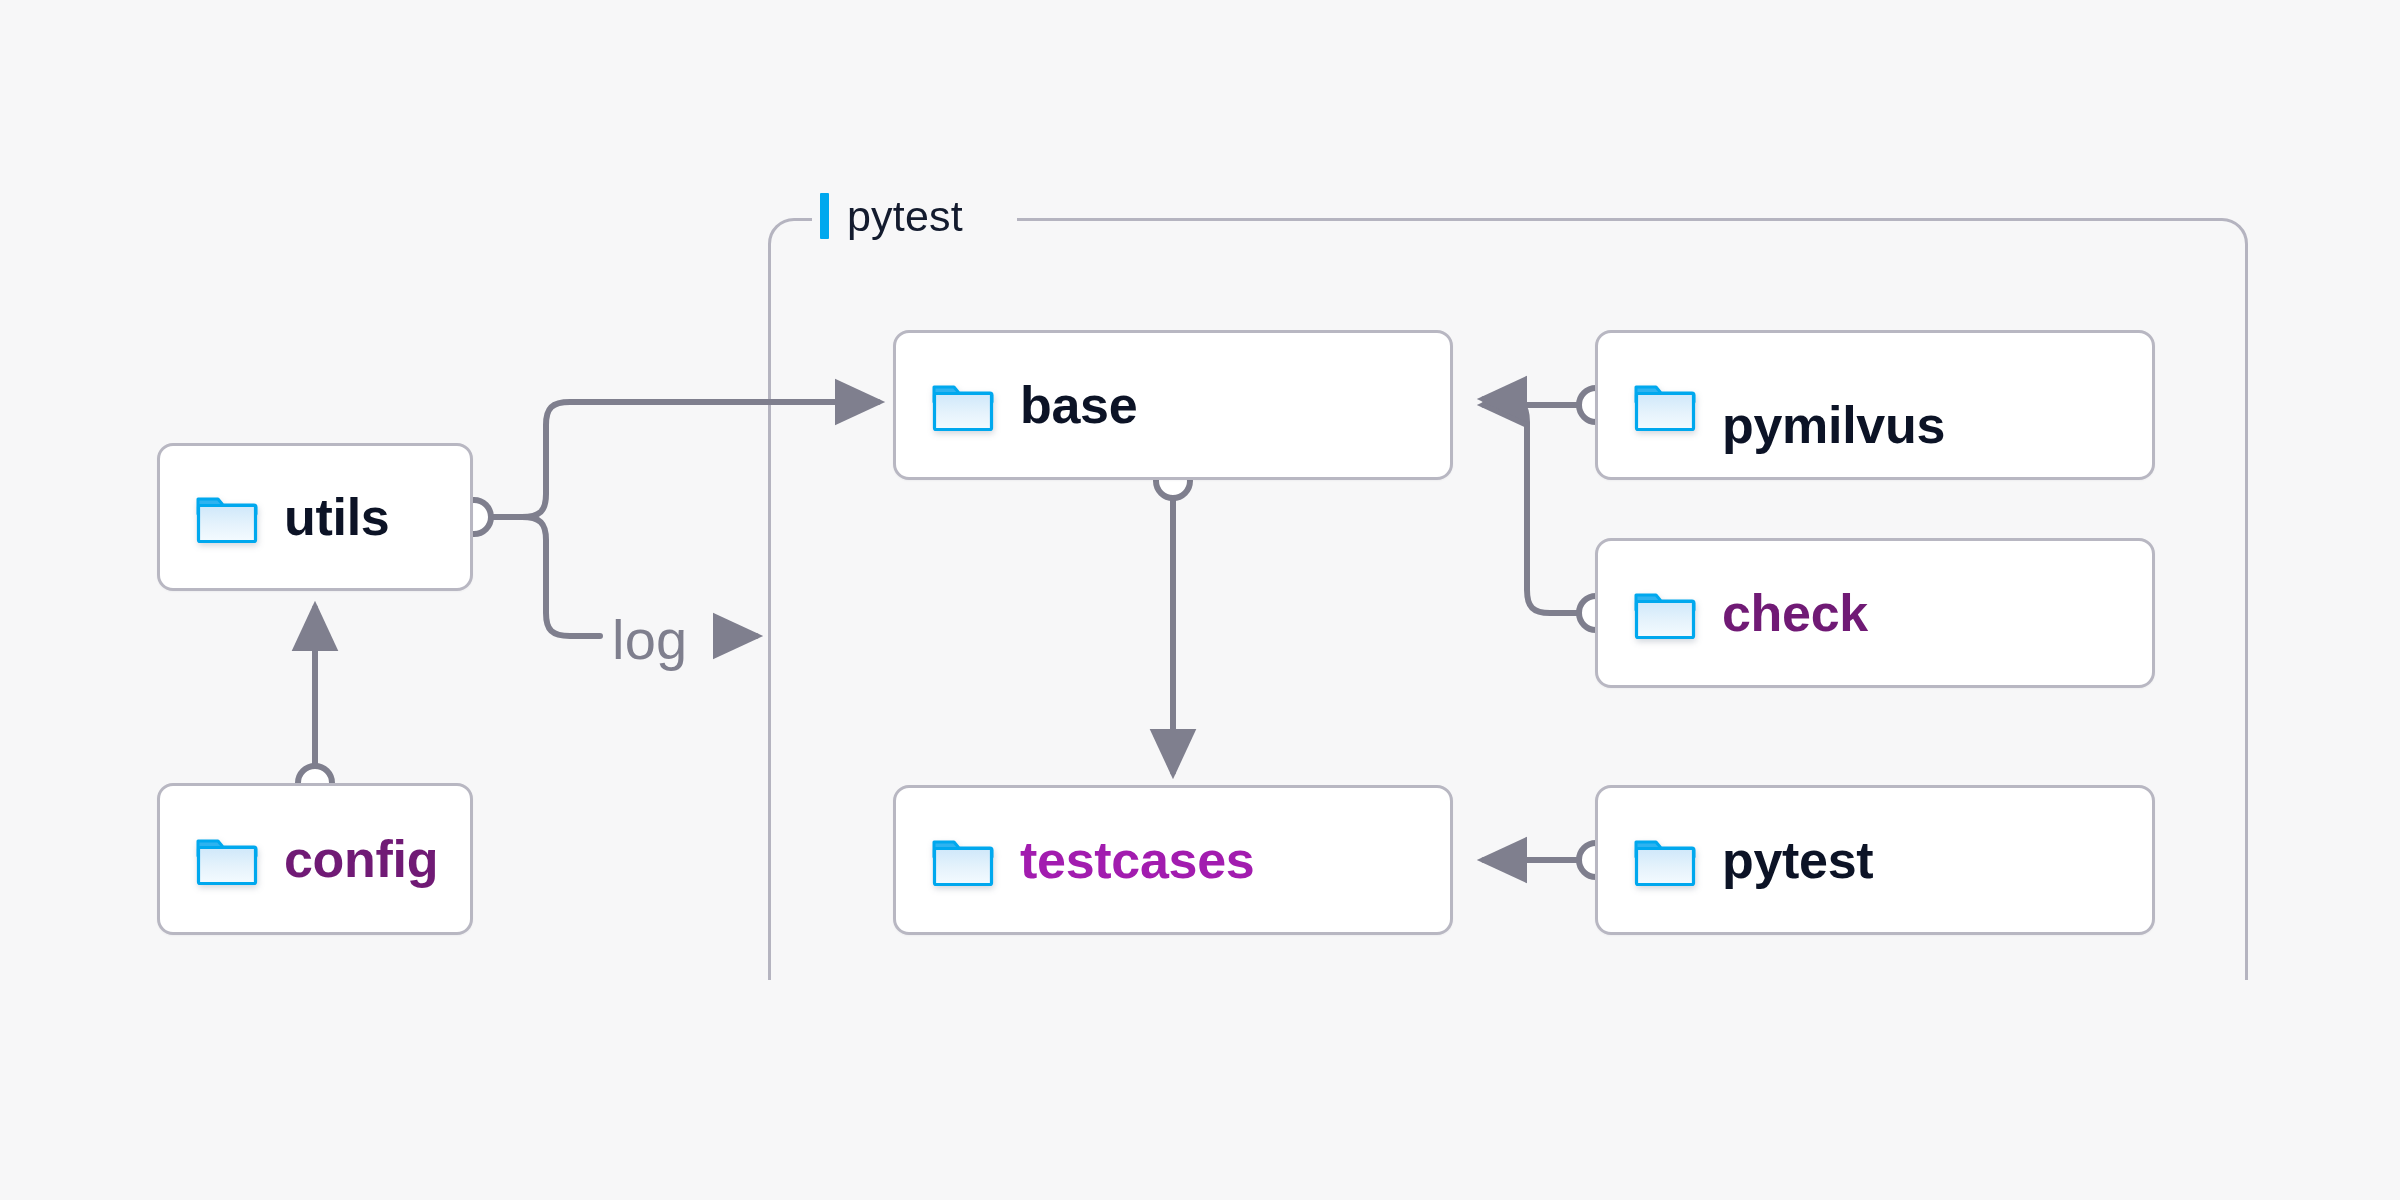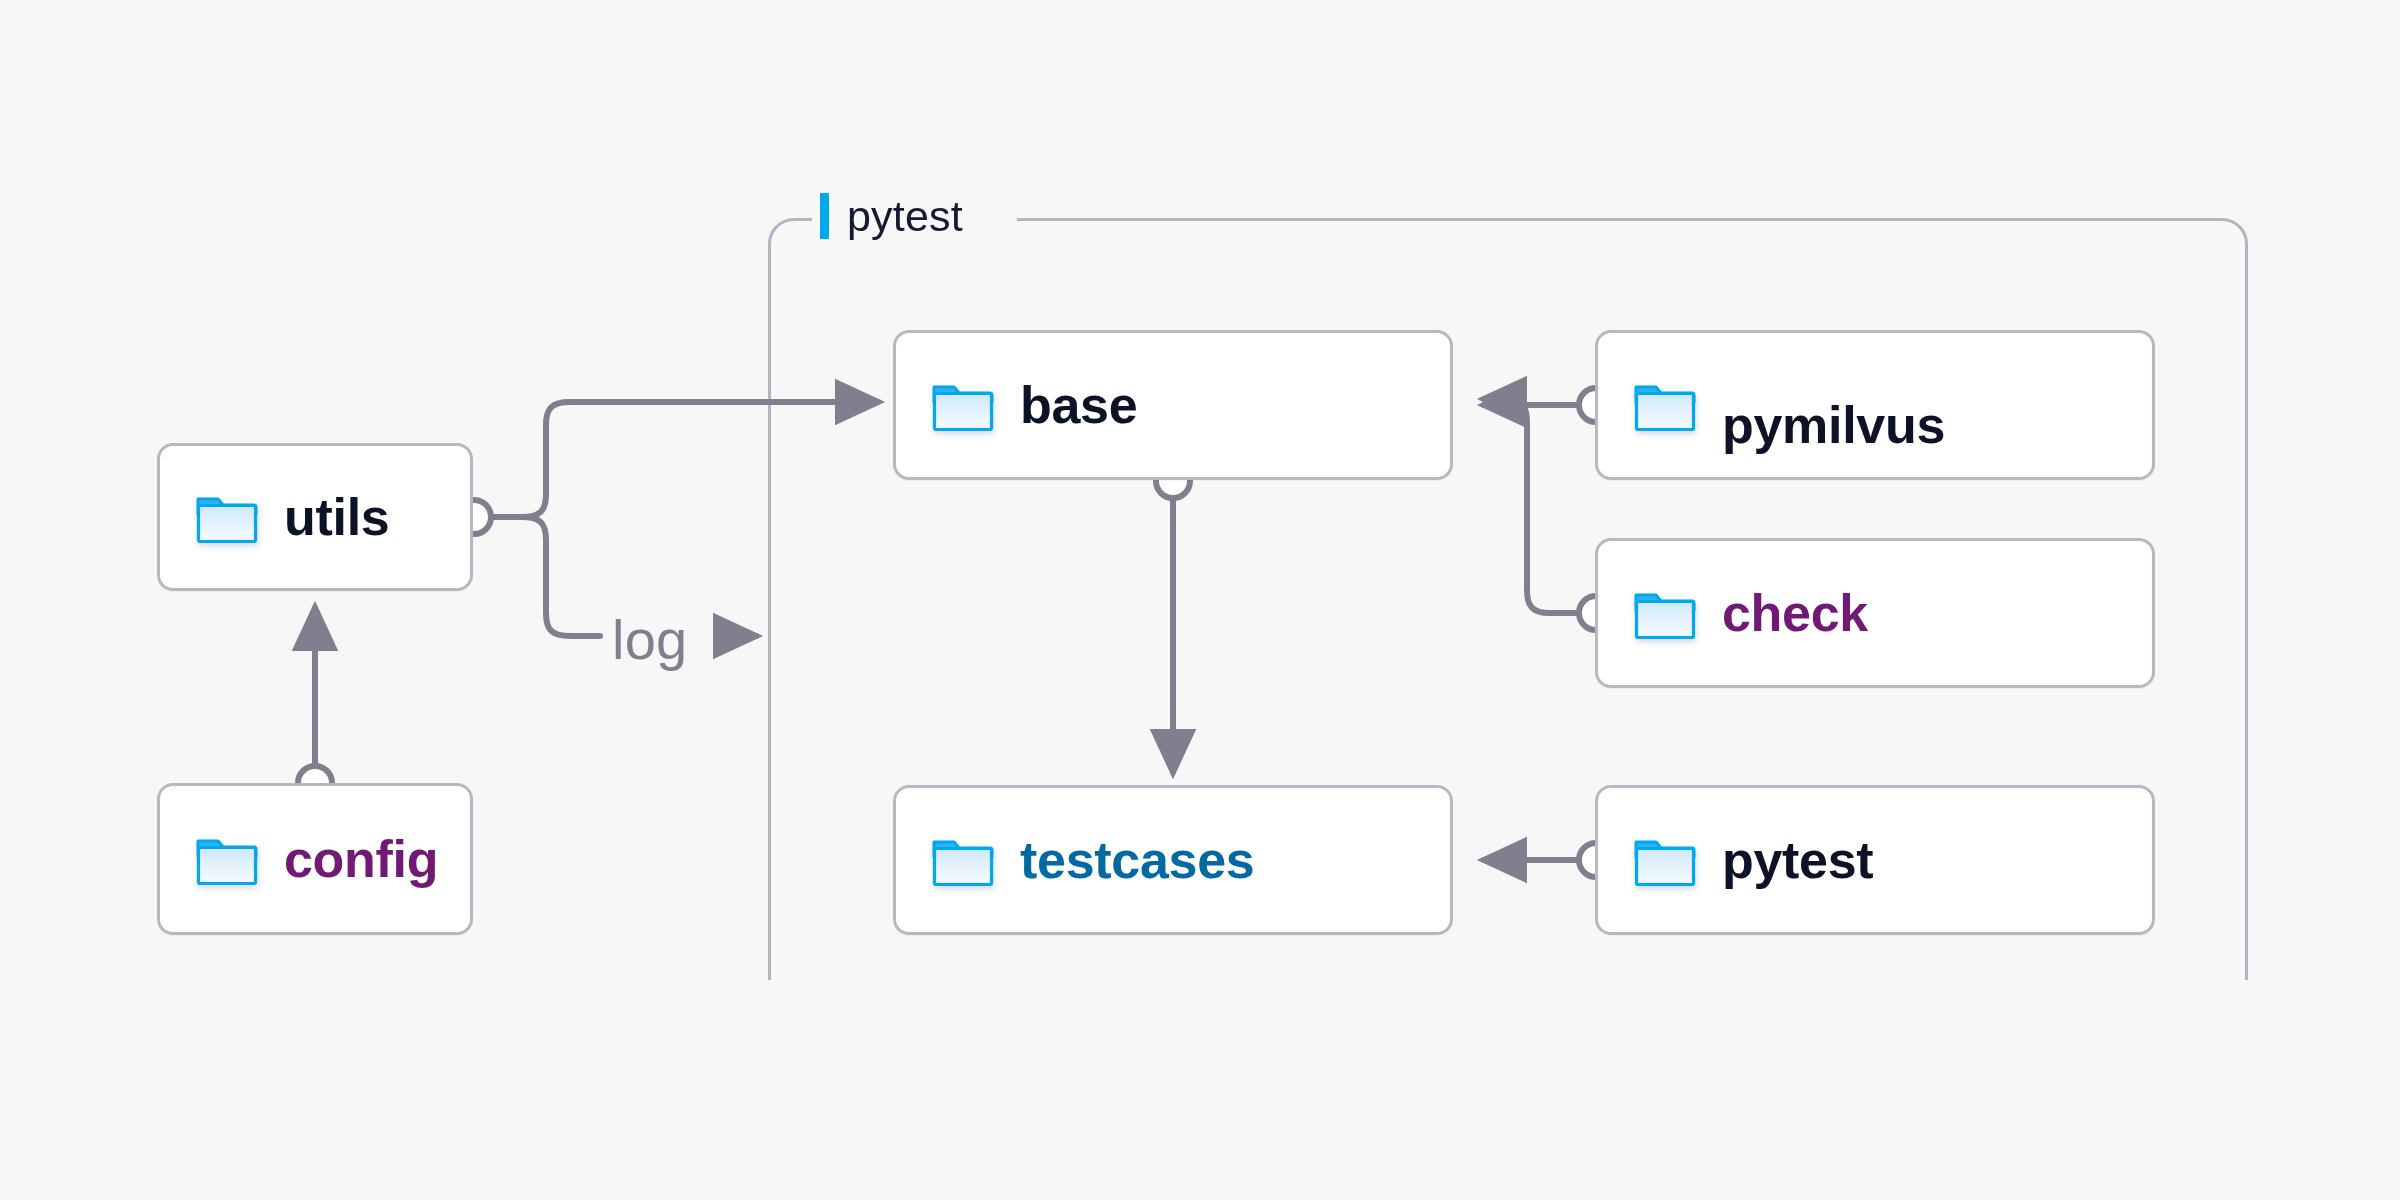--- a/index.html
+++ b/index.html
@@ -185,21 +185,21 @@
         </span>
         <span class="node-label" style="color: rgb(12, 19, 38);">base</span>
       </div>
       <div class="node" style="left: 893px; top: 785px; width: 560px; height: 150px; border-color: rgb(184, 183, 194); background: rgb(255, 255, 255);">
         <span class="folder-icon">
           <svg viewBox="0 0 62 54" xmlns="http://www.w3.org/2000/svg">
             <path d="M2 9 h20 l5 6 h31 a2 2 0 0 1 2 2 v7 H2 Z" fill="#2eb3f0" stroke="#00a8ee" stroke-width="3" stroke-linejoin="round"></path>
             <rect x="2.5" y="15.5" width="57" height="36" rx="1.5" fill="url(#folderFill)" stroke="#00a8ee" stroke-width="3.2"></rect>
           </svg>
         </span>
-        <span class="node-label" style="color: #0369a1;">testcases</span>
+        <span class="node-label" style="color: #a21caf;">testcases</span>
       </div>
       <div class="node" style="left: 1595px; top: 330px; width: 560px; height: 150px; border-color: rgb(184, 183, 194); background: rgb(255, 255, 255);">
         <span class="folder-icon">
           <svg viewBox="0 0 62 54" xmlns="http://www.w3.org/2000/svg">
             <path d="M2 9 h20 l5 6 h31 a2 2 0 0 1 2 2 v7 H2 Z" fill="#2eb3f0" stroke="#00a8ee" stroke-width="3" stroke-linejoin="round"></path>
             <rect x="2.5" y="15.5" width="57" height="36" rx="1.5" fill="url(#folderFill)" stroke="#00a8ee" stroke-width="3.2"></rect>
           </svg>
         </span>
         <span class="node-label" style="color: rgb(12, 19, 38); margin-top: 40px;">pymilvus</span>
       </div>

